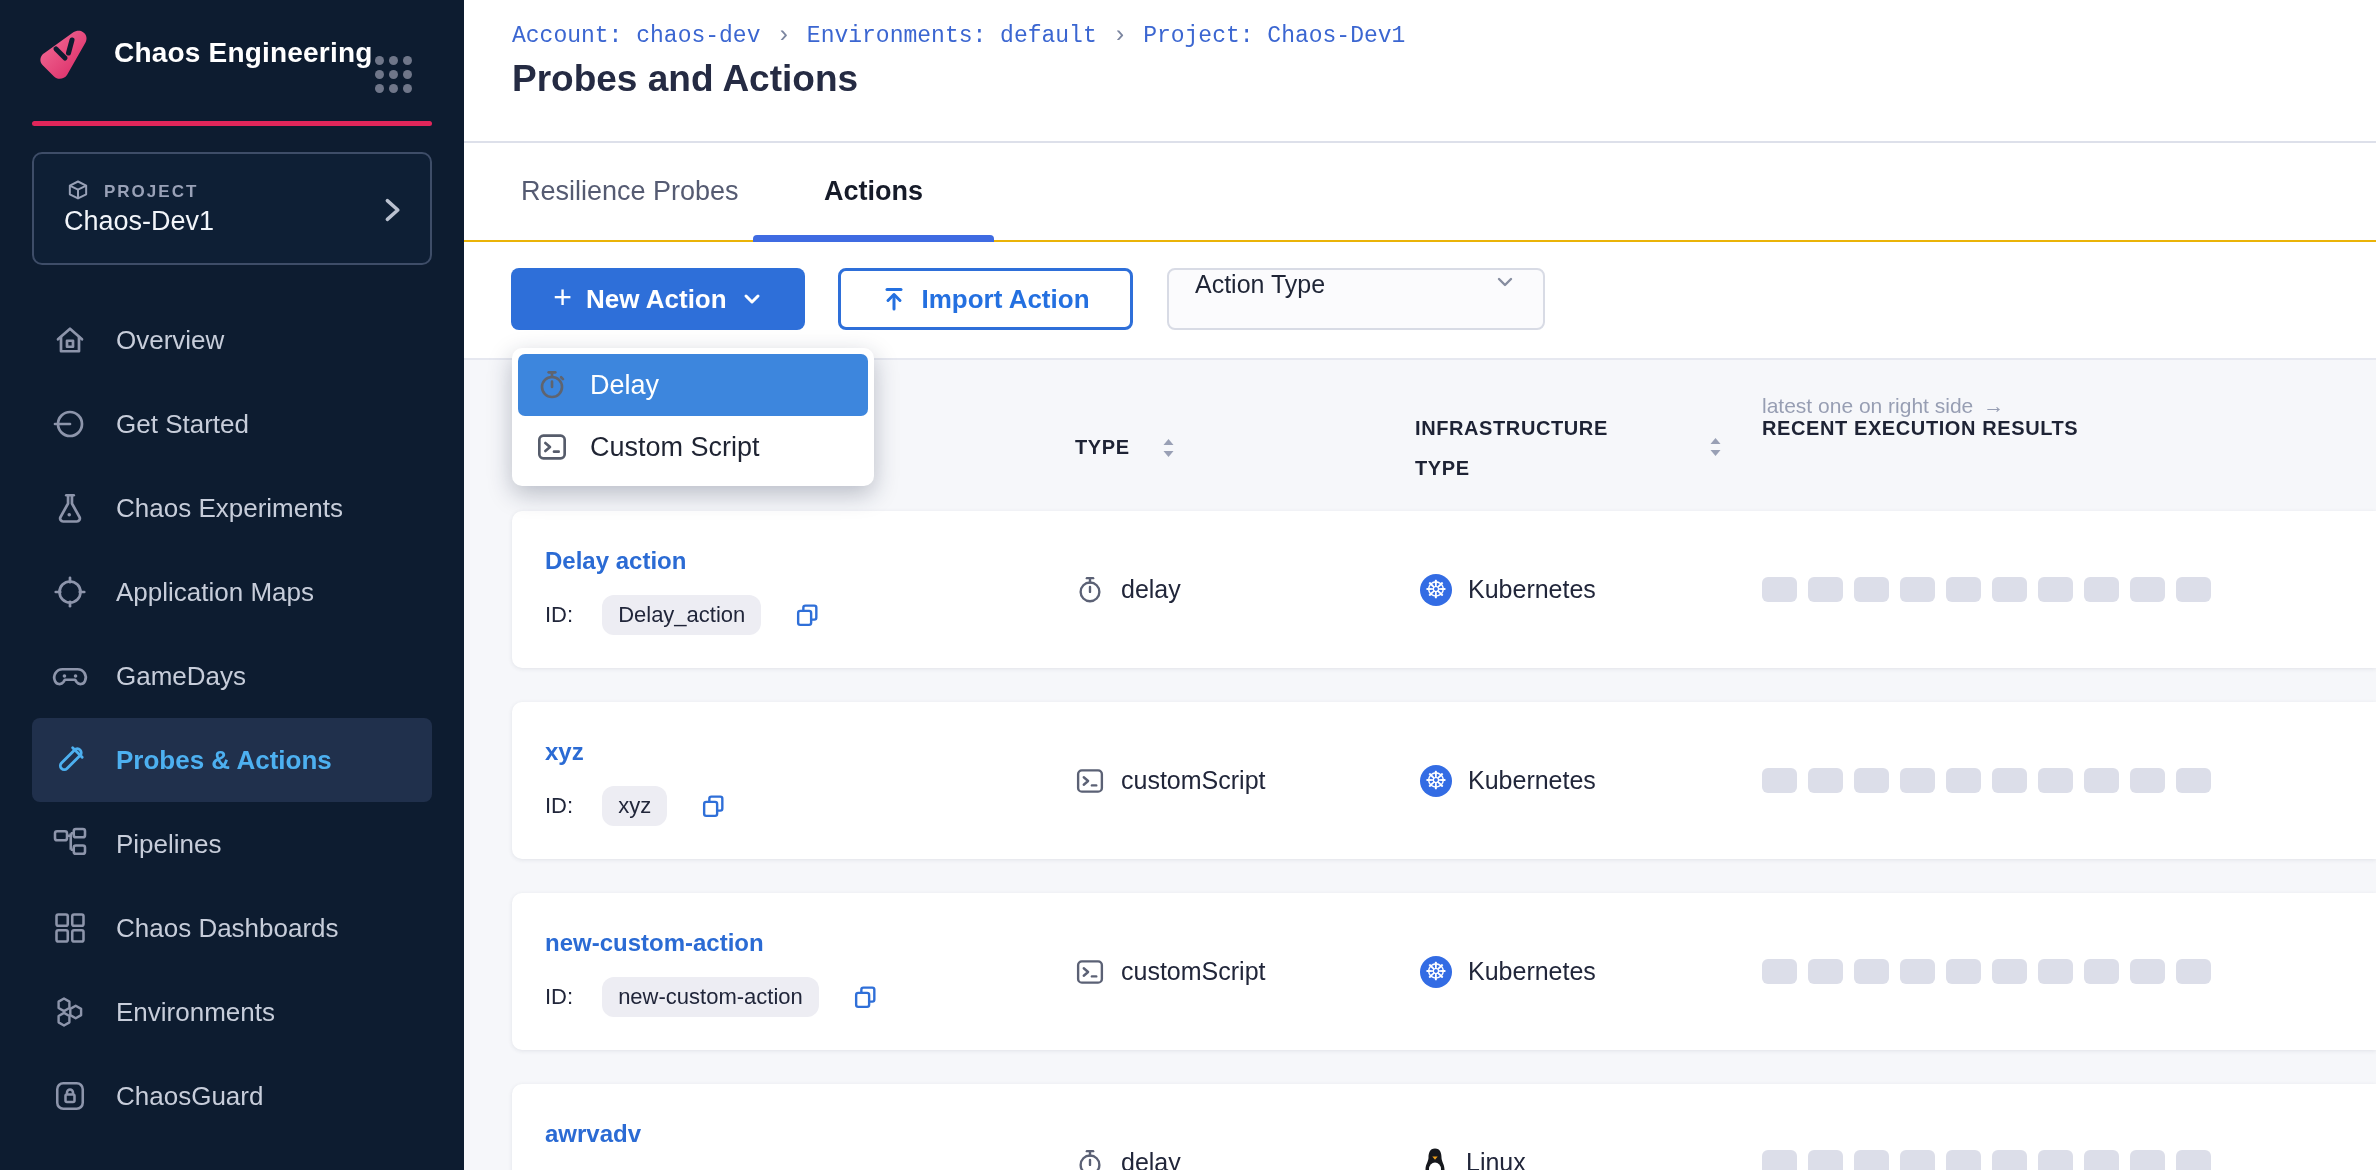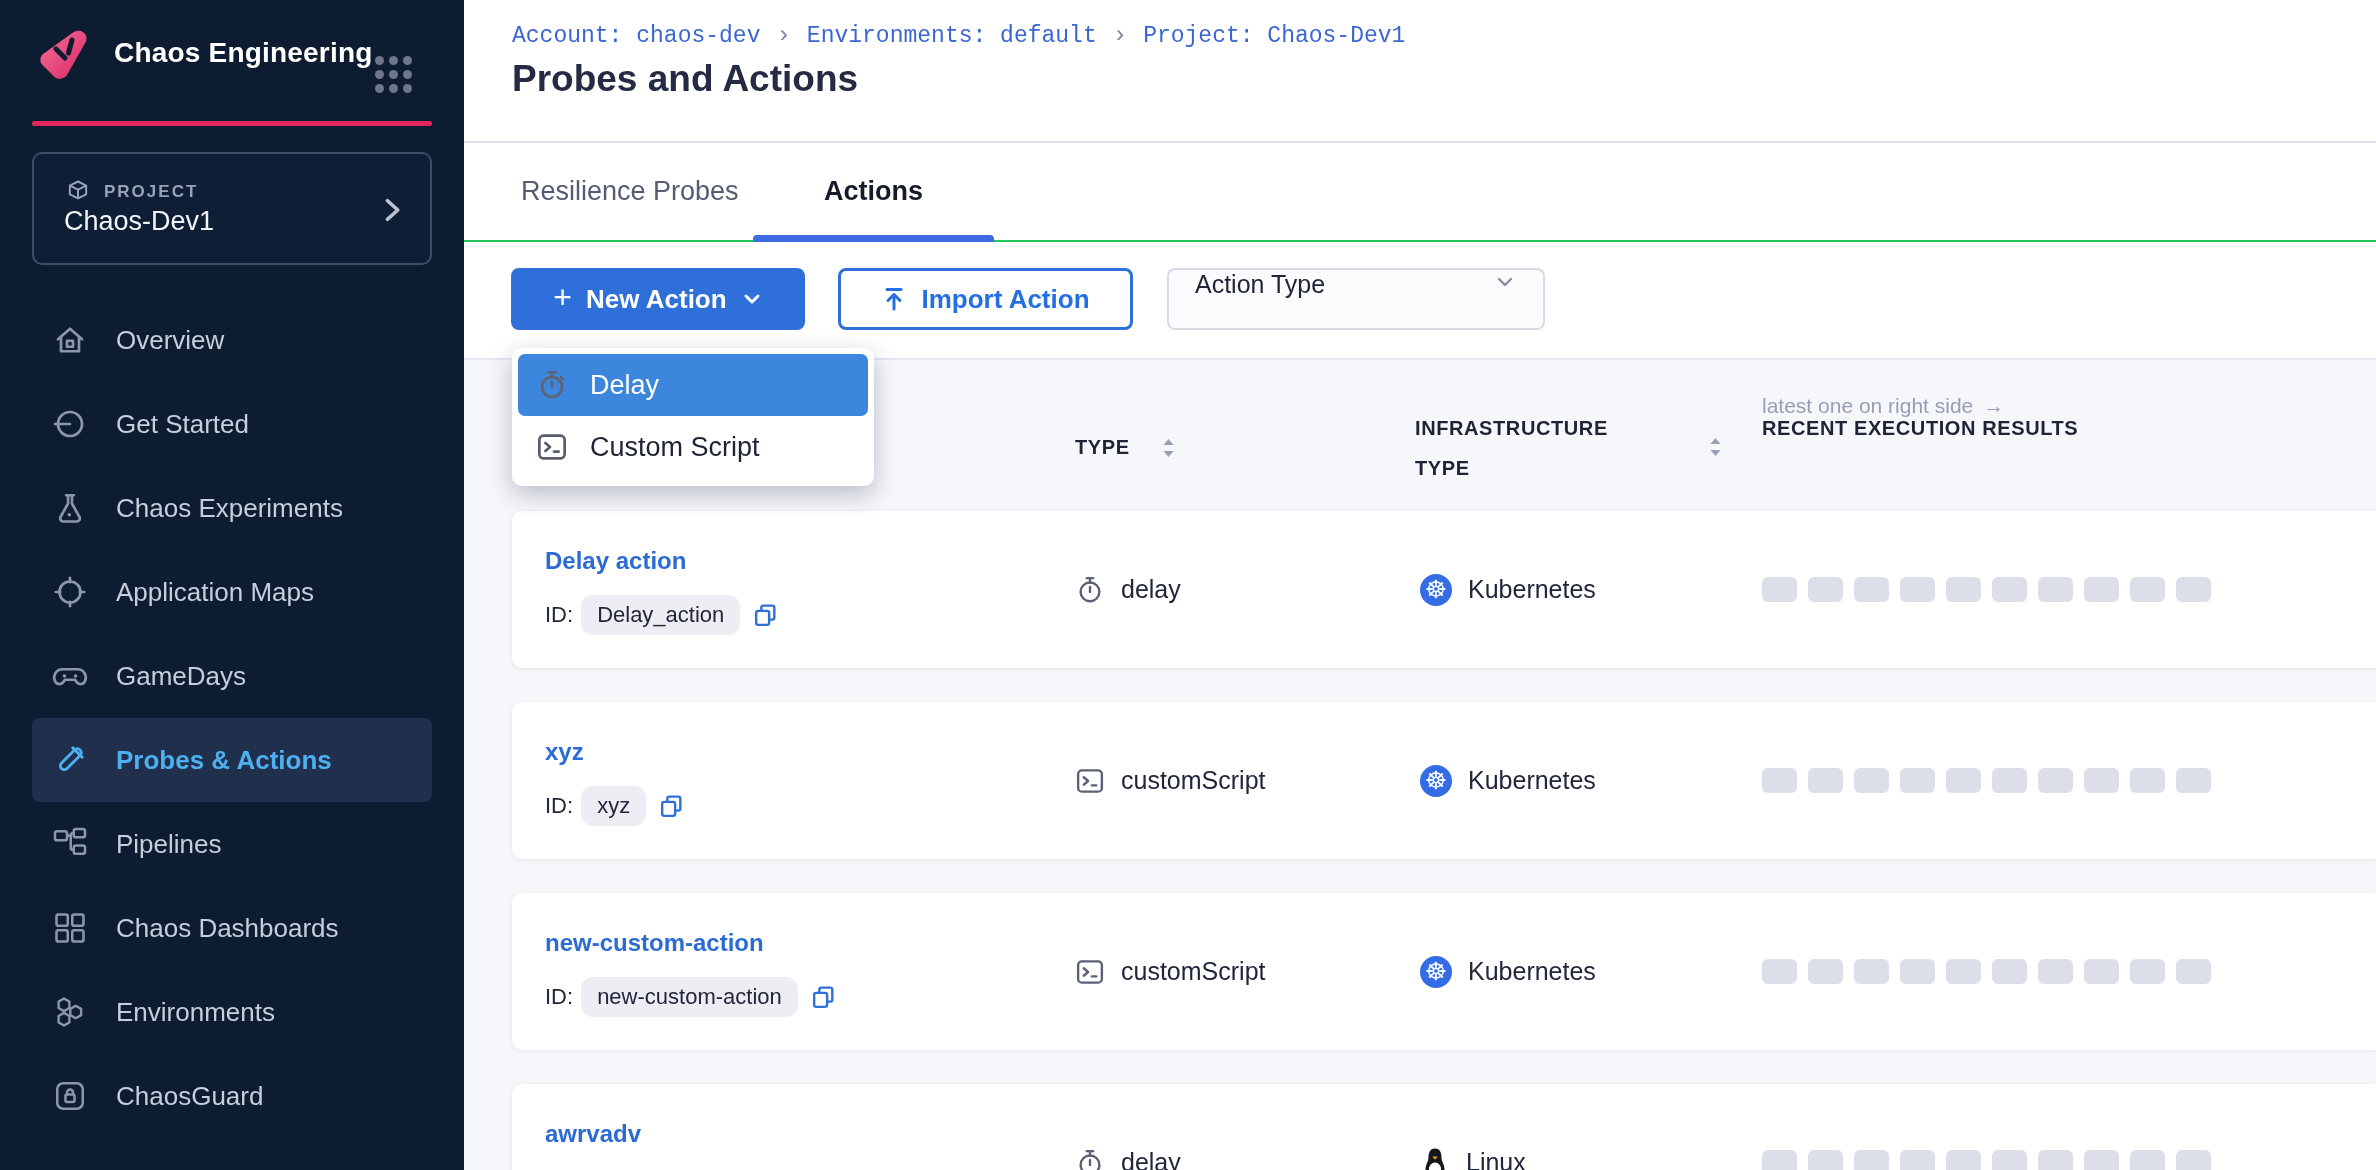--- a/index.html
+++ b/index.html
@@ -36,21 +36,21 @@
   .main { position:absolute; left:464px; top:0; width:1912px; height:100%; background:#fff; }
   .breadcrumbs { position:absolute; top:22px; left:48px; display:flex; align-items:center;
     font-size:23px; color:#3b66d1;font-family:Liberation Mono, monospace; }
   .crumb { display:flex; align-items:center; cursor:pointer; }
   .crumb .sep { color:#7c86a0; margin:0 16px; font-size:24px; }
   .crumb:last-child .sep { display:none; }
   .page-title { position:absolute; top:58px; left:48px; font-size:37px; font-weight:700; color:#252b43; }
   .header-divider { position:absolute; top:141px; left:0; width:100%; height:2px; background:#dde0ea; }
 
   .tabbar { position:absolute; top:143px; left:0; width:100%; height:99px; background:#fff;
-    border-bottom:2px solid #22c55e; }
+    border-bottom:2px solid #eab308; }
   .tab-inactive { position:absolute; left:57px; top:0; height:100%; display:flex; align-items:center;
     font-size:27px; color:#555b72; cursor:pointer; }
   .tab-active { position:absolute; left:289px; top:0; width:241px; height:100%; display:flex;
     align-items:center; justify-content:center; font-size:27px; font-weight:700; color:#161b29; cursor:pointer; }
   .tab-underline { position:absolute; bottom:-2px; left:0; width:100%; height:7px; background:#3f6be2;
     border-radius:4px 4px 0 0; }
 
   .toolbar { position:absolute; top:244px; left:0; width:100%; height:114px; background:#fff; }
   .btn { display:flex; align-items:center; justify-content:center; gap:14px; border-radius:8px;
     font-weight:700; cursor:pointer; }
@@ -80,21 +80,21 @@
   .th-infra-sort { position:absolute; left:1244px; top:76px; }
   .sort-icon { cursor:pointer; display:block; }
   .results-note { position:absolute; left:1298px; top:34px; font-size:21px; color:#979eb3;
     display:flex; gap:10px; align-items:flex-end; }
   .th-results { position:absolute; left:1298px; top:57px; }
 
   .rows { position:absolute; top:151px; left:48px; right:0; }
   .row-card { position:relative; height:157px; margin-bottom:34px; background:#fff;
     border-radius:10px 0 0 10px; box-shadow:0 1px 4px rgba(40,50,80,.10); }
   .row-name { position:absolute; left:33px; top:36px; font-size:24px; font-weight:700; color:#2b6bd4; cursor:pointer; }
-  .row-idline { position:absolute; left:33px; top:84px; display:flex; align-items:center; gap:8px;
+  .row-idline { position:absolute; left:33px; top:84px; display:flex; align-items:center; gap:29px;
     font-size:22px; color:#21263a; }
   .id-pill { background:#ededf3; border-radius:12px; padding:7px 16px; font-size:22px; color:#21263a; }
   .copy-btn { cursor:pointer; display:flex; margin-left:4px; }
   .cell-type, .cell-infra { position:absolute; top:0; height:100%; display:flex; align-items:center;
     gap:16px; font-size:25px; color:#21263a; }
   .cell-type { left:563px; }
   .cell-infra { left:908px; }
   .type-icon { width:30px; height:30px; color:#5b6175; }
   .type-icon svg { width:30px; height:30px; display:block; }
   .k8s-badge { width:32px; height:32px; border-radius:50%; background:#336ce4; color:#fff;

